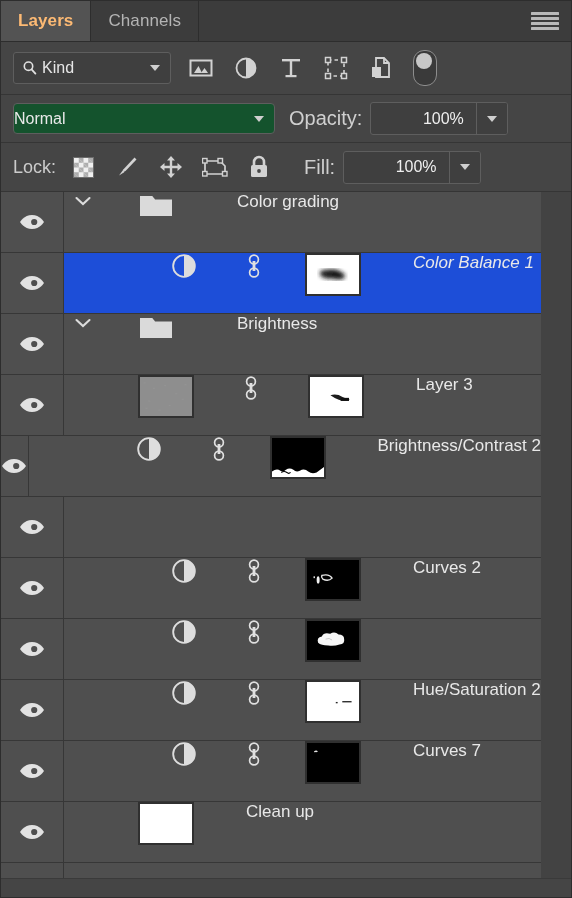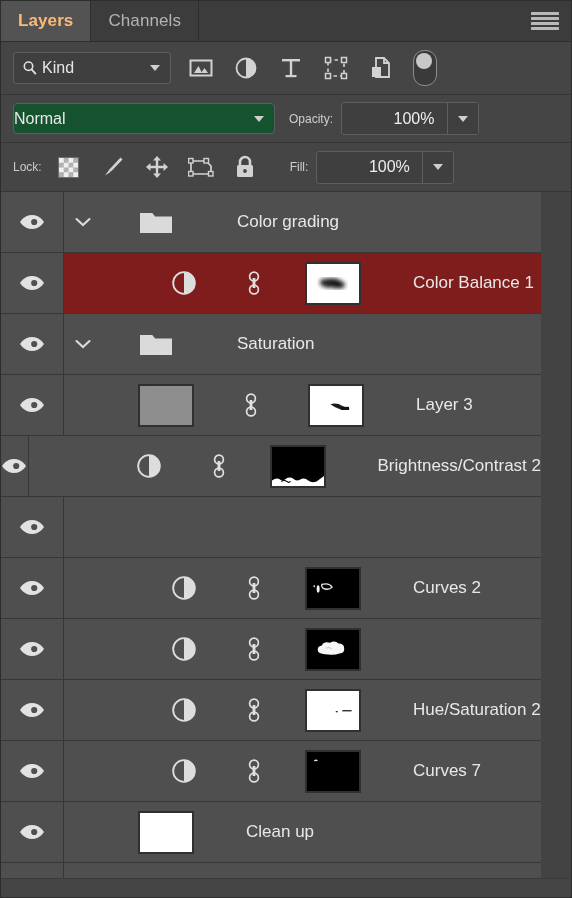--- a/index.html
+++ b/index.html
@@ -117,21 +117,21 @@
     border: 1px solid #5e5e5e;
     border-radius: 4px;
     display:flex; align-items:center;
     padding: 0 0;
     box-sizing: border-box;
     position: relative;
     cursor: default;
   }
   .blend-select .lbl { color: #e9e9e9; font-size: 16px; }
   .blend-select .caret { position:absolute; right:10px; }
-  .fieldlabel { color: #cfcfcf; font-size: 12px; margin-left: 14px; margin-right: 8px; }
+  .fieldlabel { color: #cfcfcf; font-size: 20px; margin-left: 14px; margin-right: 8px; }
   .numbox {
     height: 31px;
     display: flex; align-items: stretch;
     border: 1px solid #5e5e5e;
     border-radius: 3px;
     background: #3f3f3f;
     overflow: hidden;
     padding-left: 39px;
   }
   .numbox .val {
@@ -149,21 +149,21 @@
   }
 
   
   .lockrow {
     height: 48px;
     background: #454545;
     display: flex; align-items: center;
     padding: 0 12px;
     border-bottom: 1px solid #353535;
   }
-  .lockrow .lockword { color: #cbcbcb; font-size: 12px; margin-right: 14px; }
+  .lockrow .lockword { color: #cbcbcb; font-size: 18px; margin-right: 14px; }
   .lic {
     width: 26px; height: 26px;
     margin-right: 18px;
     display:flex; align-items:center; justify-content:center;
     cursor: default;
   }
   .checkerboard {
     width: 19px; height: 19px;
     background-image:
       linear-gradient(45deg, #adadad 25%, transparent 25%, transparent 75%, #adadad 75%),
@@ -190,32 +190,32 @@
   }
   .row {
     position: relative;
     height: 60px;
     display: flex; align-items: center;
     border-bottom: 1px solid #373737;
     background: #4f4f4f;
     margin-right: 30px;
     cursor: default;
   }
-  .row.selected { background: #7f1d1d; }
+  .row.selected { background: #1d4ed8; font-style: italic; }
   .eyecol {
     width: 63px; height: 100%;
     display:flex; align-items:center; justify-content:center;
     border-right: 1px solid #373737;
     background: #4f4f4f;
     box-sizing: border-box;
     cursor: default;
   }
   .body {
     flex: 1;
-    display: flex; align-items: center;
+    display: flex; align-items: flex-start;
     height: 100%;
     padding-left: 10px;
     position: relative;
     gap: 38px;
   }
   .disc {
     width: 17px; height: 17px;
     margin-right: 10px;
     display:flex; align-items:center; justify-content:center;
     cursor: default;
@@ -491,21 +491,21 @@
           <svg width="16" height="10" viewBox="0 0 16 10">
             <path d="M1.5 2 L8 8 L14.5 2" fill="none" stroke="#dcdcdc" stroke-width="2.1" stroke-linecap="round"></path>
           </svg>
         </span>
         <span class="folder-ico">
           <svg width="34" height="26" viewBox="0 0 34 26">
             <path d="M1 4 h12 l3 3.5 h17 V24 H1 Z" fill="#dadada"></path>
             <path d="M1 4 h12 l3 3.5 H1 Z" fill="#dadada"></path>
           </svg>
         </span>
-        <span class="name">Saturation</span>
+        <span class="name">Brightness</span>
       </div>
     </div>
 
     <div class="row">
       <div class="eyecol">
         <svg width="26" height="16" viewBox="0 0 26 16">
           <path d="M13 1 C5 1 1 8 1 8 C1 8 5 15 13 15 C21 15 25 8 25 8 C25 8 21 1 13 1 Z" fill="#e2e2e2"></path>
           <circle cx="15.2" cy="8" r="3.1" fill="#4f4f4f"></circle>
         </svg>
       </div>

